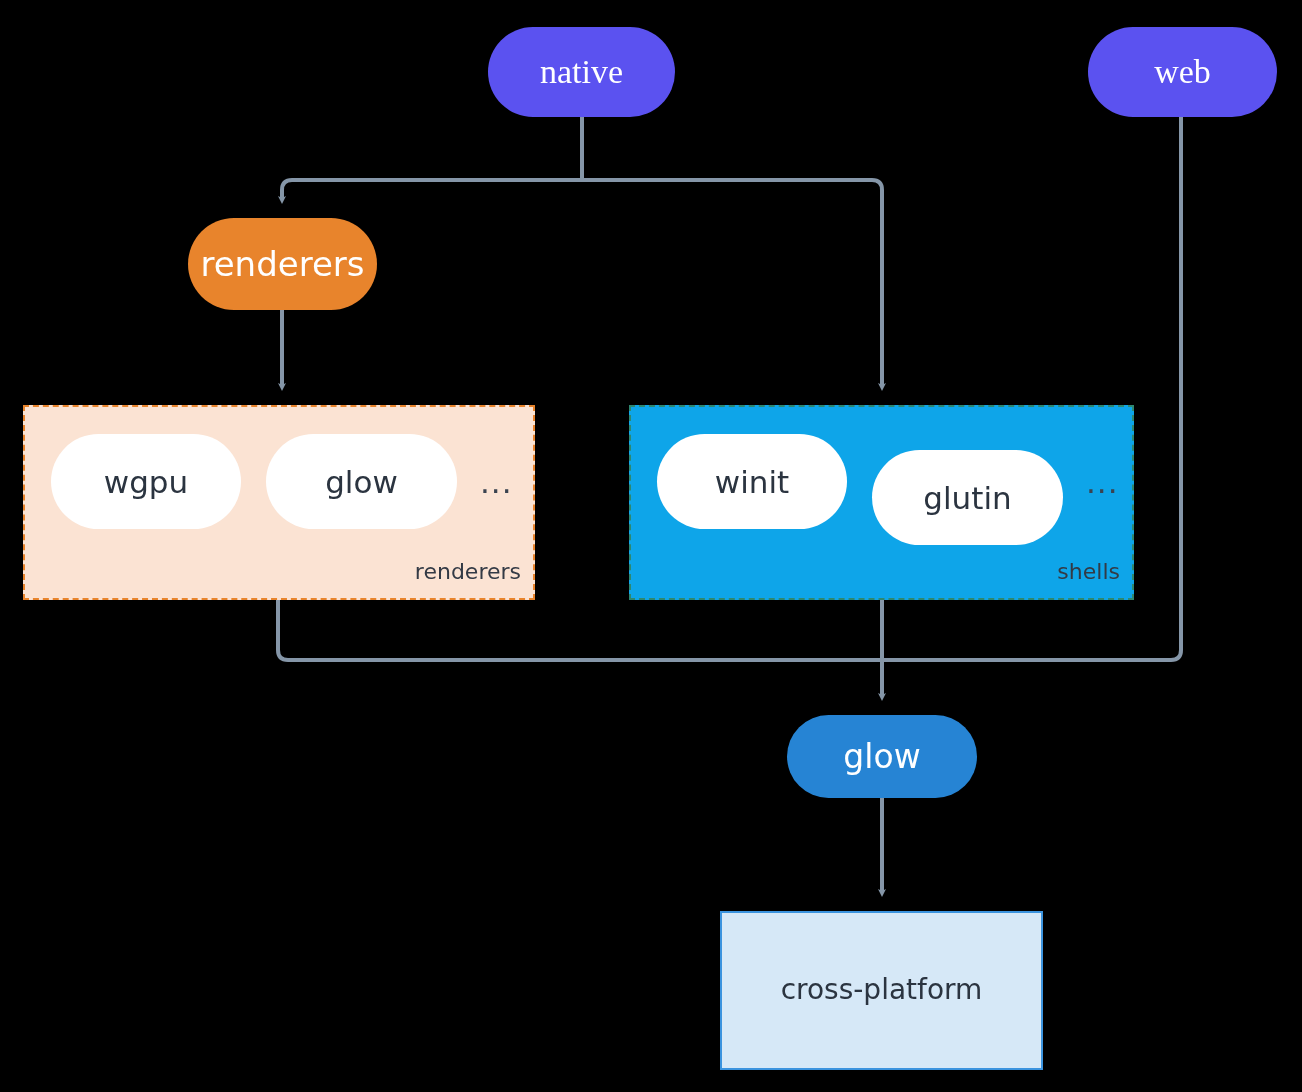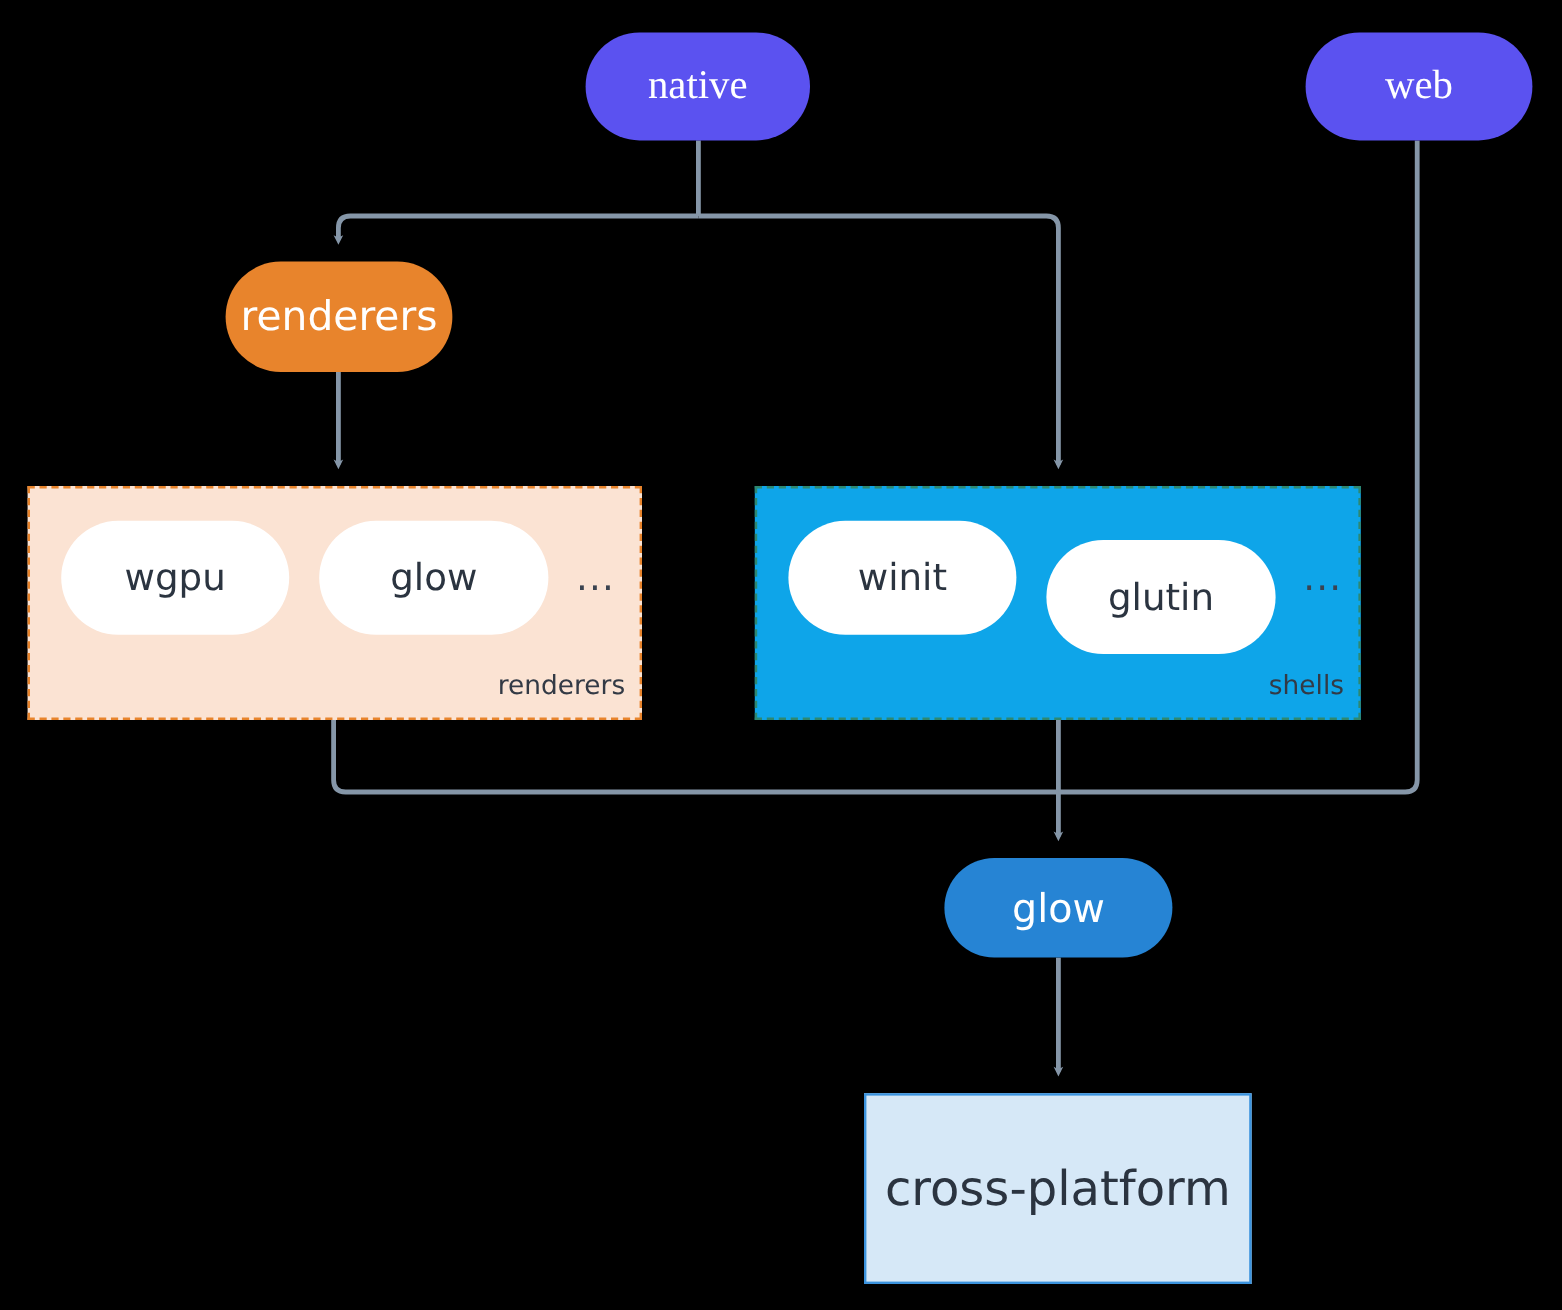--- a/index.html
+++ b/index.html
@@ -49,21 +49,21 @@
   }
   .node-iced {
     background: #2684D4;
     color: #ffffff;
     font-size: 33px;
   }
   .node-app {
     background: #D6E8F7;
     border: 2px solid #3B93DE;
     color: #2B3440;
-    font-size: 40px;
+    font-size: 28px;
     line-height: 1.6;
     flex-direction: column;
   }
   .group {
     position: absolute;
     box-sizing: border-box;
   }
   .group-renderers {
     background: #FBE3D3;
     border: 2px dashed #E8842C;

